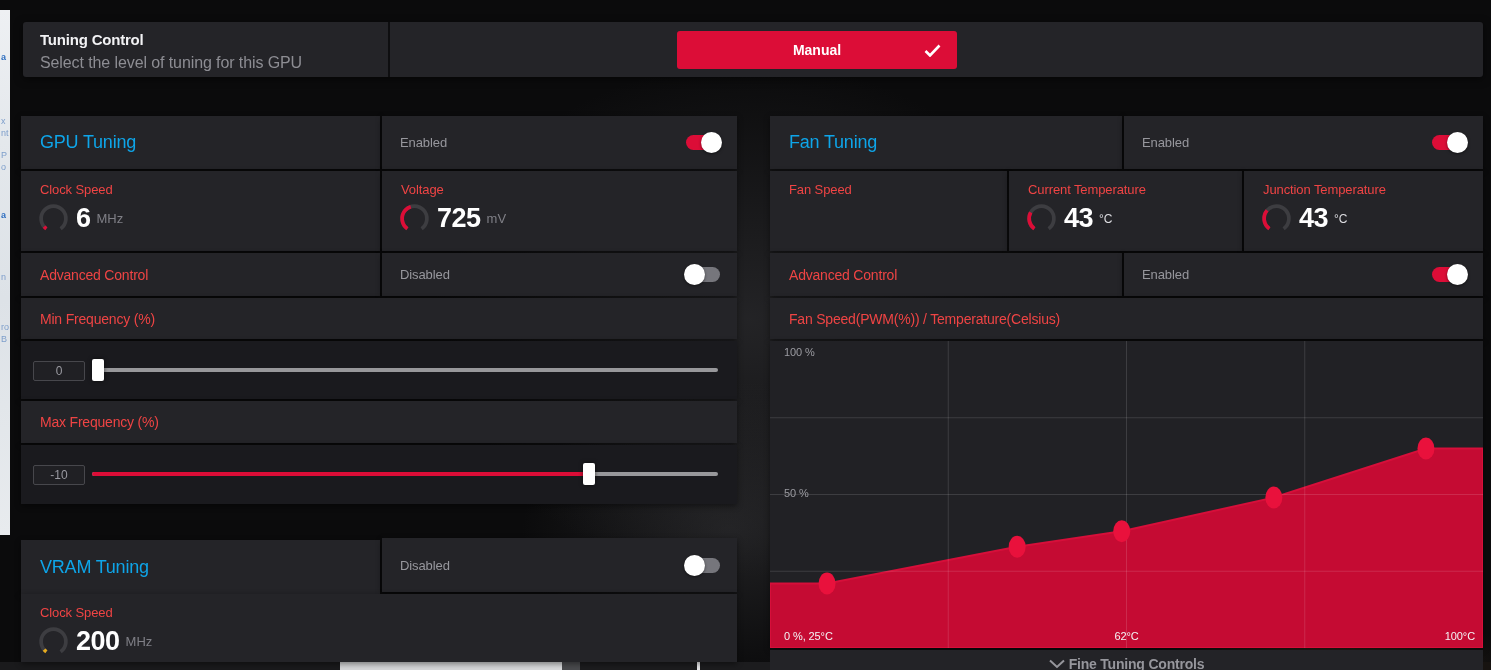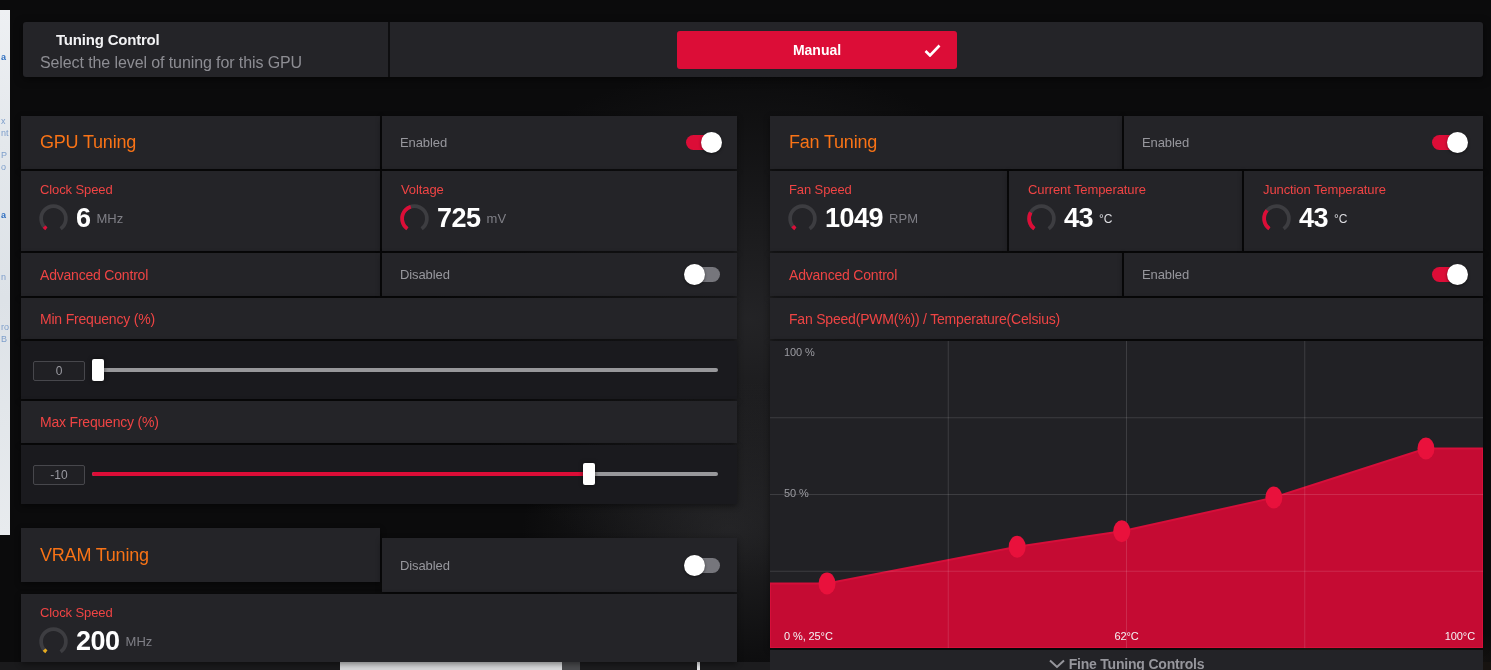--- a/index.html
+++ b/index.html
@@ -25,29 +25,29 @@
   .strip { position:absolute; }
 
   
   .cell { position:absolute; background:#242428; box-shadow:0 2px 6px rgba(0,0,0,.45); }
   .cell.dark { background:#1a1a1e; }
   .cell.chart-bg { background:#212125; }
 
   .topbar { position:absolute; left:23px; top:22px; width:1460px; height:55px;
             background:#242428; border-radius:3px; box-shadow:0 2px 8px rgba(0,0,0,.55); }
   .topbar .divider { position:absolute; left:365px; top:0; width:2px; height:55px; background:#0e0e10; }
-  .tb-title { position:absolute; left:17px; top:9px; font-size:15px; font-weight:bold; color:#f2f2f4; letter-spacing:-0.2px;margin-left:16px; }
+  .tb-title { position:absolute; left:17px; top:9px; font-size:15px; font-weight:bold; color:#f2f2f4; letter-spacing:-0.2px; }
   .tb-sub   { position:absolute; left:17px; top:32px; font-size:16px; color:#8d8d93; letter-spacing:-0.1px; }
   .btn { position:absolute; top:9px; height:38px; border-radius:3px; display:flex;
          align-items:center; justify-content:center; font-size:14px; cursor:pointer; }
   .btn-auto { left:382px; width:253px; background:#26262a; border:1px solid #56565c; color:#85858b; }
   .btn-manual { left:654px; width:280px; background:var(--accent); color:#ffffff; font-weight:bold; }
   .btn-manual .check { position:absolute; right:16px; top:13px; }
 
-  .title-text { font-size:18px; color:#f97316; letter-spacing:-0.2px; }
+  .title-text { font-size:18px; color:#0ea5e9; letter-spacing:-0.2px; }
   .row-label  { font-size:14px; color:#ef4444; letter-spacing:-0.2px; }
   .status-cell { display:flex; align-items:center; justify-content:space-between; padding:0 17px 0 18px; }
   .status-text { font-size:13px; color:#97979d; letter-spacing:-0.1px; }
   .head-cell { display:flex; align-items:center; padding-left:19px; }
   .label-cell { display:flex; align-items:center; padding-left:19px; }
 
   .toggle { position:relative; width:34px; height:15px; border-radius:8px; background:#76767c; cursor:pointer; flex:0 0 auto; }
   .toggle .knob { position:absolute; top:-3px; left:-2px; width:21px; height:21px; border-radius:50%;
                   background:#fff; box-shadow:0 1px 3px rgba(0,0,0,.5); }
   .toggle.on { background:var(--accent); }
@@ -178,21 +178,21 @@
     <span class="row-label">Max Frequency (%)</span>
   </div>
   <div class="cell dark" style="left:21px;top:445px;width:716px;height:59px">
     <div class="num-box">-10</div>
     <div class="s-track">
       <div class="s-fill" style="width: 497.2px;"></div>
       <div class="s-handle" style="left: 491.2px;"></div>
     </div>
   </div>
 
-  <div class="cell head-cell" style="left:21px;top:528px;width:359px;height:54px">
+  <div class="cell head-cell" style="left:21px;top:540px;width:359px;height:54px">
     <span class="title-text">VRAM Tuning</span>
   </div>
   <div class="cell status-cell" style="left:382px;top:538px;width:355px;height:54px">
     <span class="status-text">Disabled</span>
     <div class="toggle">
         <div class="knob"></div>
       </div>
   </div>
   <div class="cell" style="left:21px;top:594px;width:716px;height:68px">
     <span class="metric-label">Clock Speed</span>
@@ -211,28 +211,20 @@
   </div>
   <div class="cell status-cell" style="left:1124px;top:116px;width:359px;height:53px">
     <span class="status-text">Enabled</span>
     <div class="toggle on">
         <div class="knob"></div>
       </div>
   </div>
 
   <div class="cell" style="left:770px;top:171px;width:237px;height:80px">
     <span class="metric-label">Fan Speed</span>
-    <div class="metric-row">
-      <svg class="gauge" viewBox="0 0 30 30">
-        <path class="g-bg" d="M8.12 24.83 A12 12 0 1 1 21.88 24.83" pathLength="100"></path>
-        <path class="g-val" d="M8.12 24.83 A12 12 0 1 1 21.88 24.83" pathLength="100" stroke="#dc0d37" stroke-dasharray="6 100"></path>
-      </svg>
-      <span class="metric-value">1049</span>
-      <span class="metric-unit">RPM</span>
-    </div>
   </div>
   <div class="cell" style="left:1009px;top:171px;width:233px;height:80px">
     <span class="metric-label">Current Temperature</span>
     <div class="metric-row">
       <svg class="gauge" viewBox="0 0 30 30">
         <path class="g-bg" d="M8.12 24.83 A12 12 0 1 1 21.88 24.83" pathLength="100"></path>
         <path class="g-val" d="M8.12 24.83 A12 12 0 1 1 21.88 24.83" pathLength="100" stroke="#dc0d37" stroke-dasharray="28.999999999999996 100"></path>
       </svg>
       <span class="metric-value">43</span>
       <span class="metric-unit light">°C</span>

